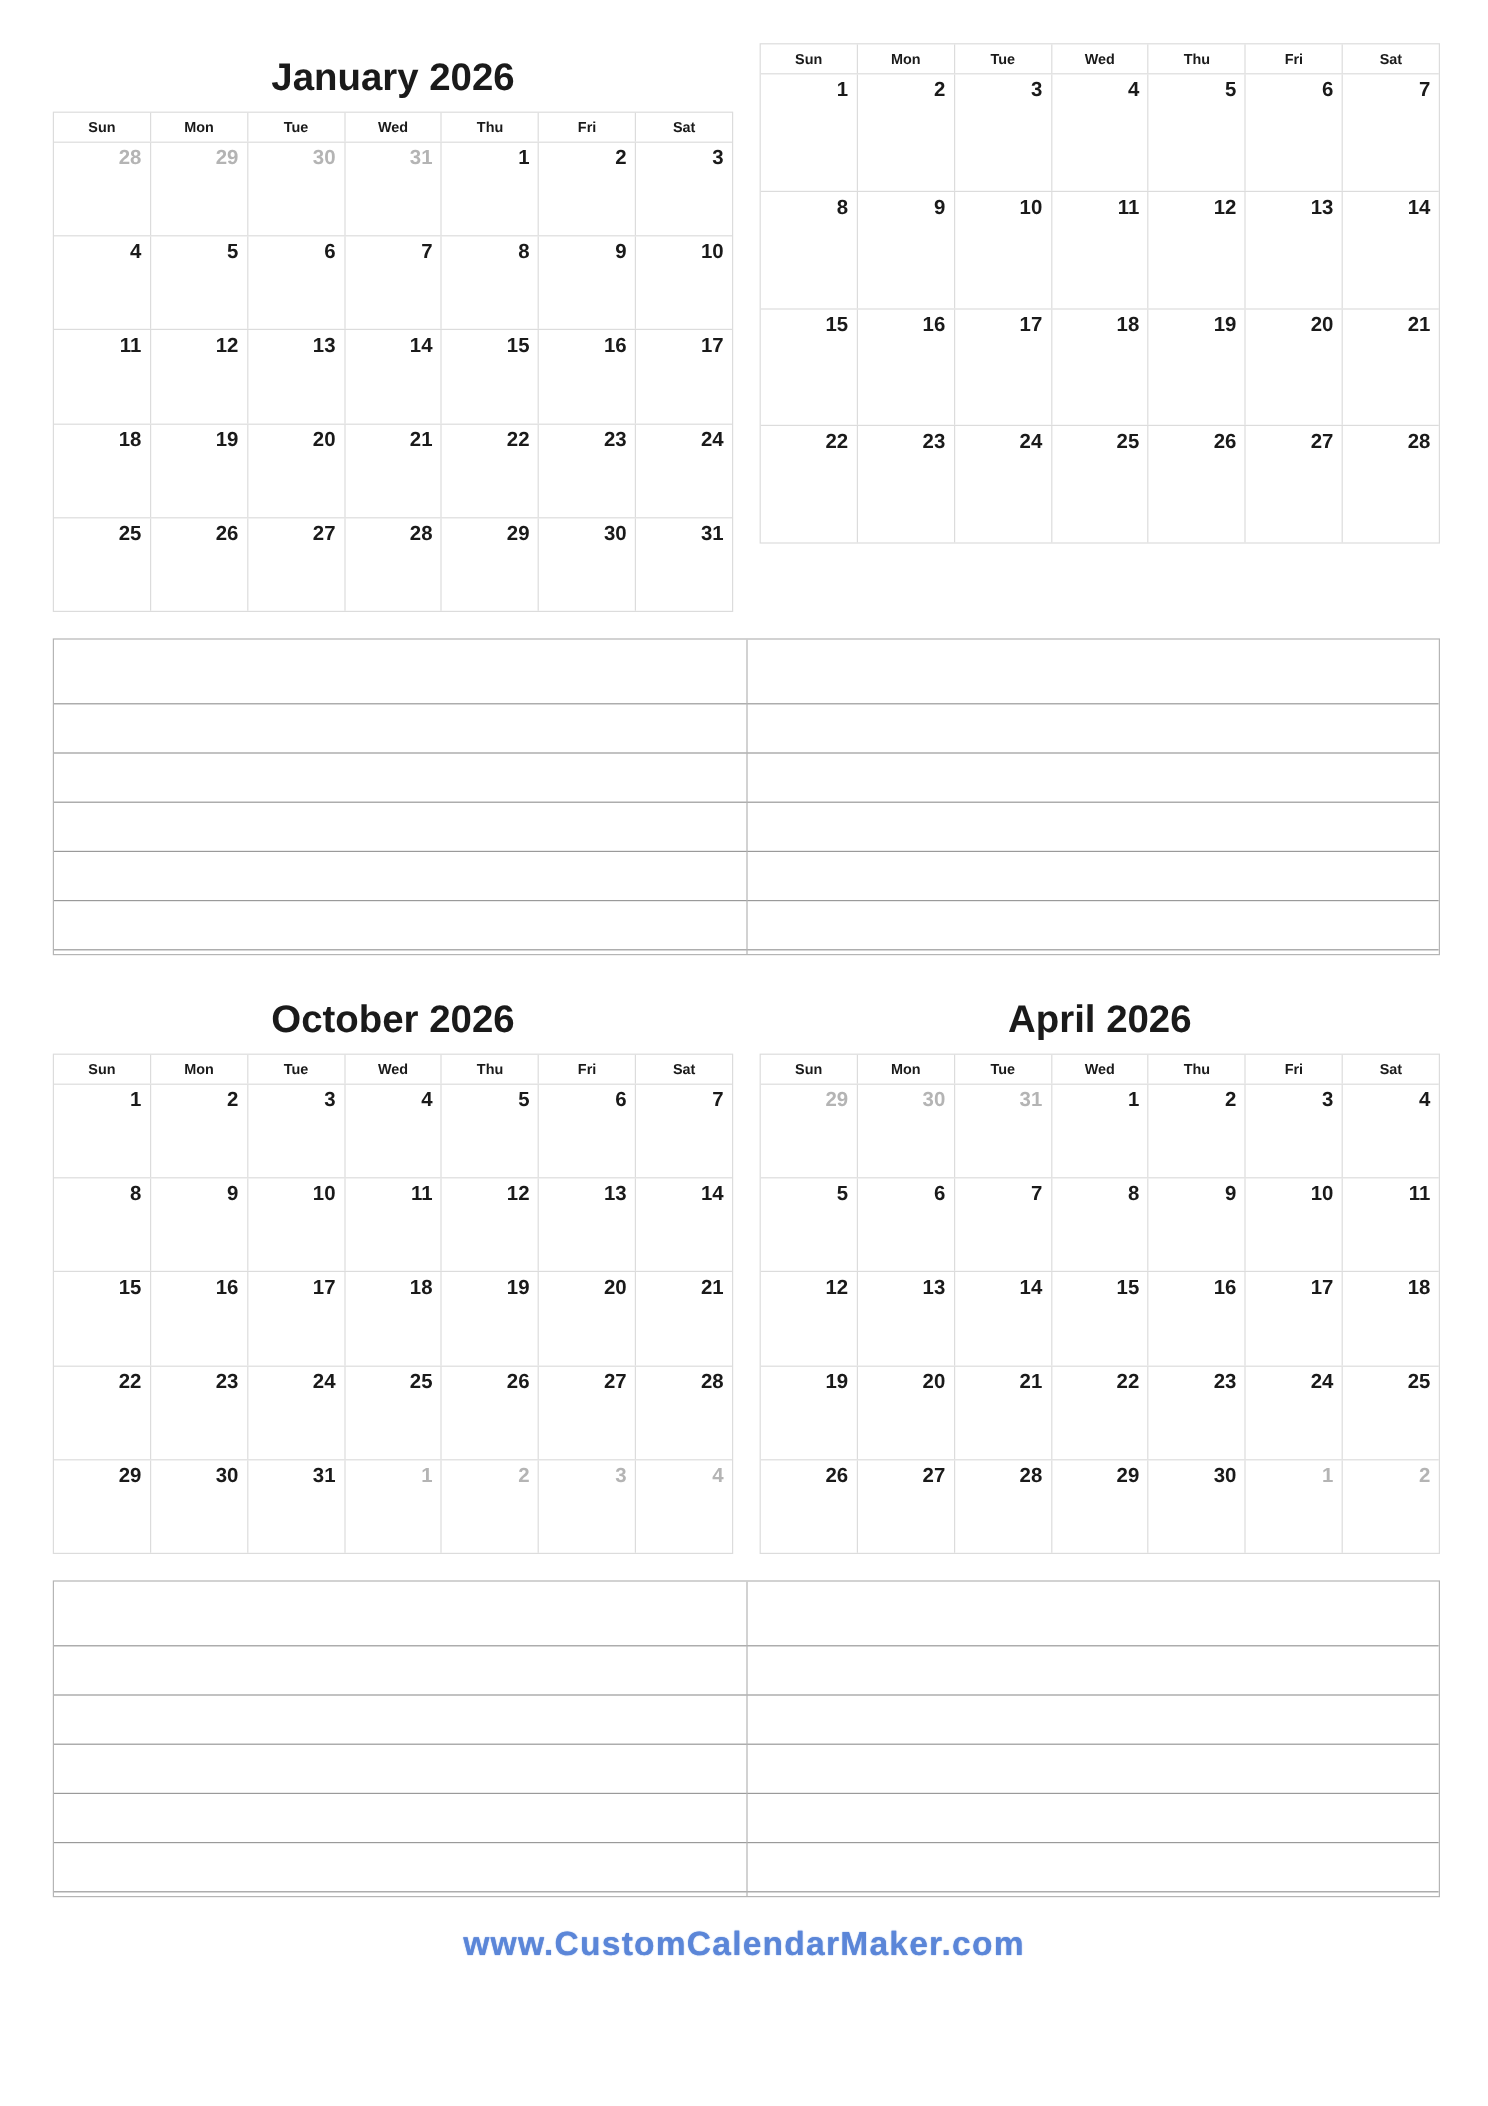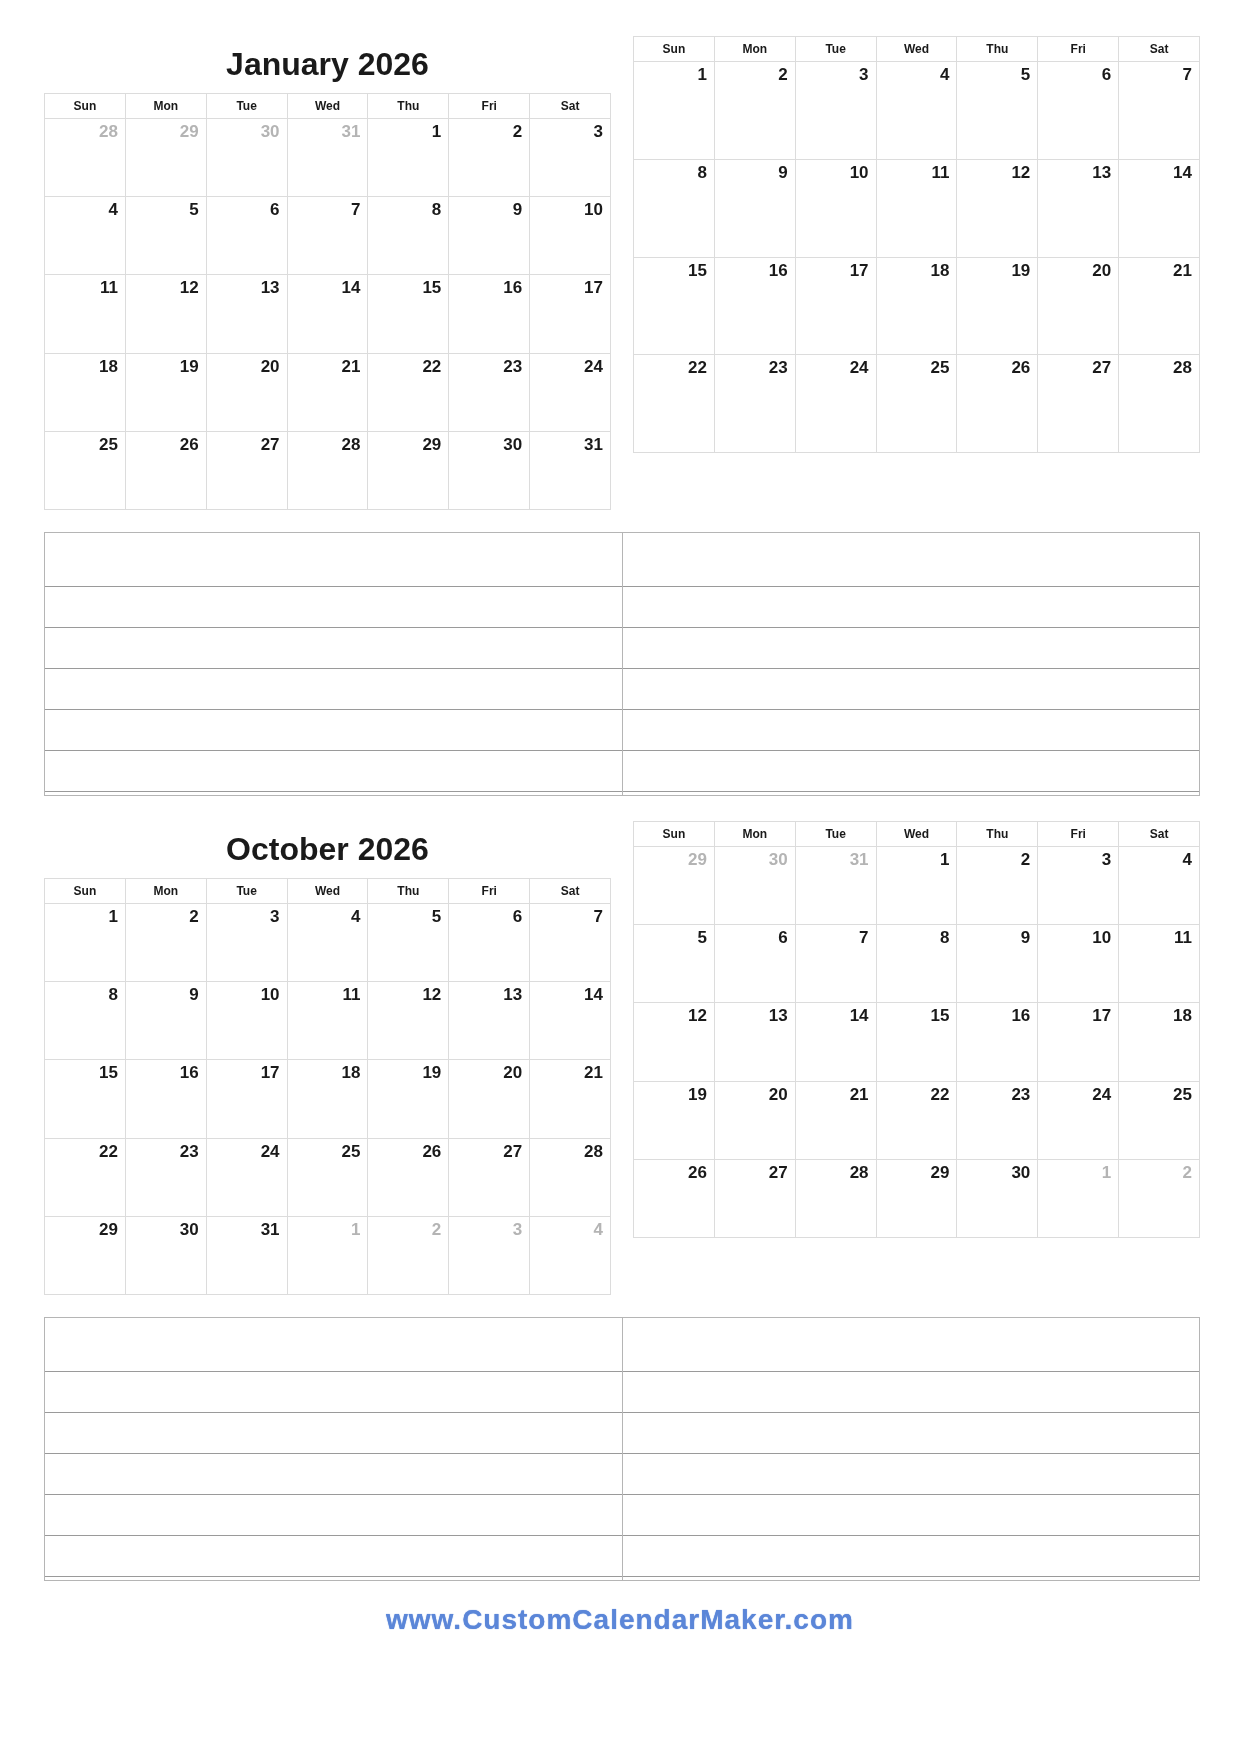--- a/index.html
+++ b/index.html
@@ -245,20 +245,21 @@
             <div class="cell">30</div>
             <div class="cell">31</div>
             <div class="cell muted">1</div>
             <div class="cell muted">2</div>
             <div class="cell muted">3</div>
             <div class="cell muted">4</div>
           </div>
         </div>
     </div>
     <div class="month">
+      <h2 class="month-title">April 2026</h2>
       <div class="cal">
           <div class="cal-head">
             <div class="hcell">Sun</div>
             <div class="hcell">Mon</div>
             <div class="hcell">Tue</div>
             <div class="hcell">Wed</div>
             <div class="hcell">Thu</div>
             <div class="hcell">Fri</div>
             <div class="hcell">Sat</div>
           </div>

